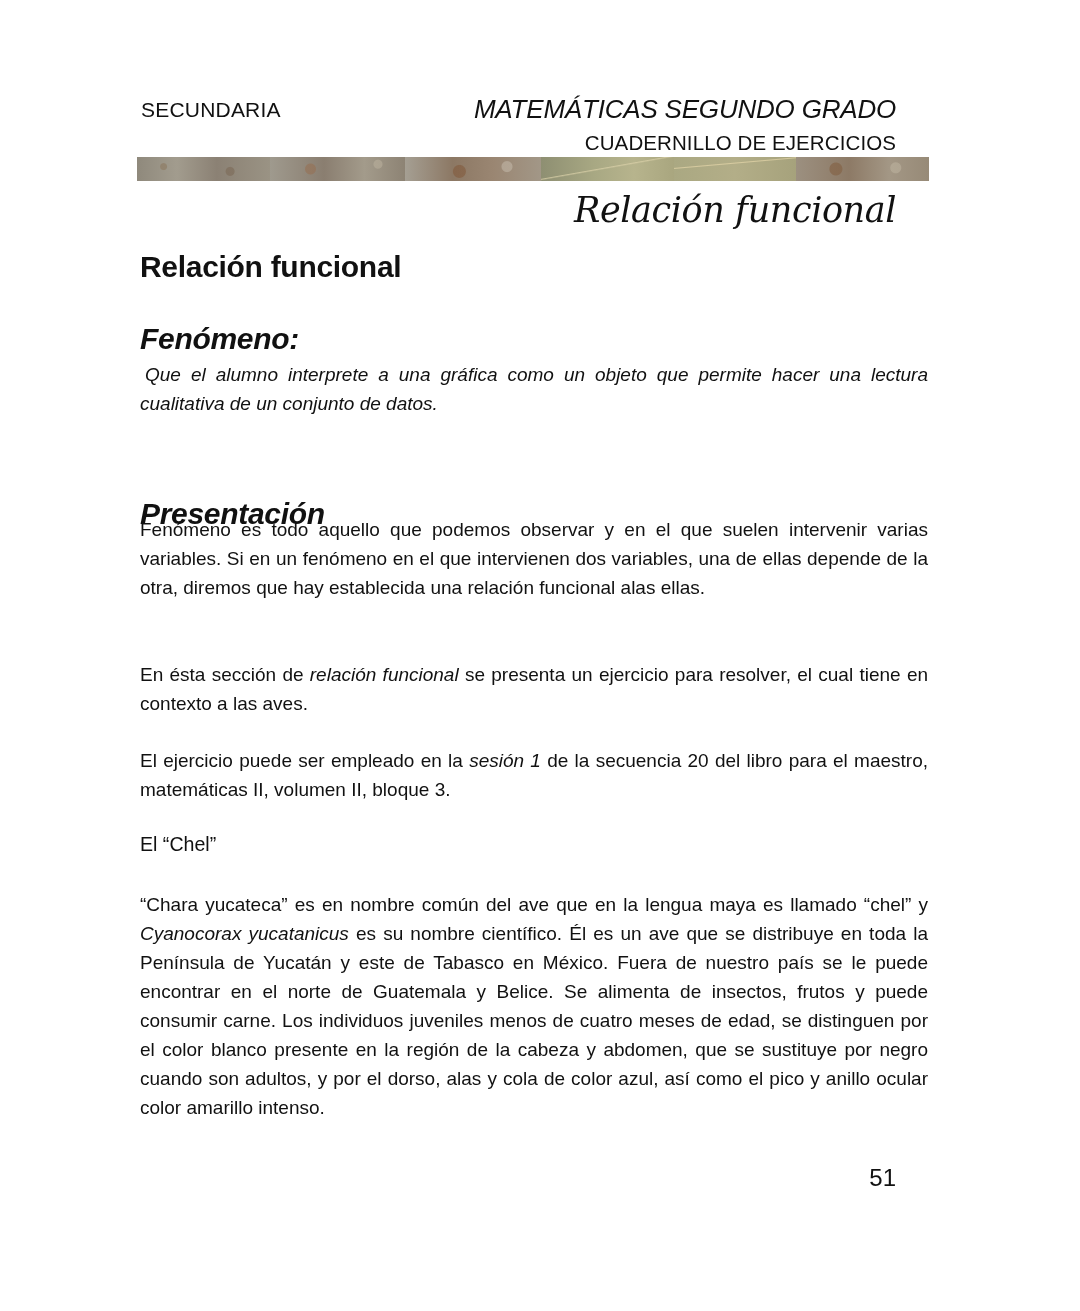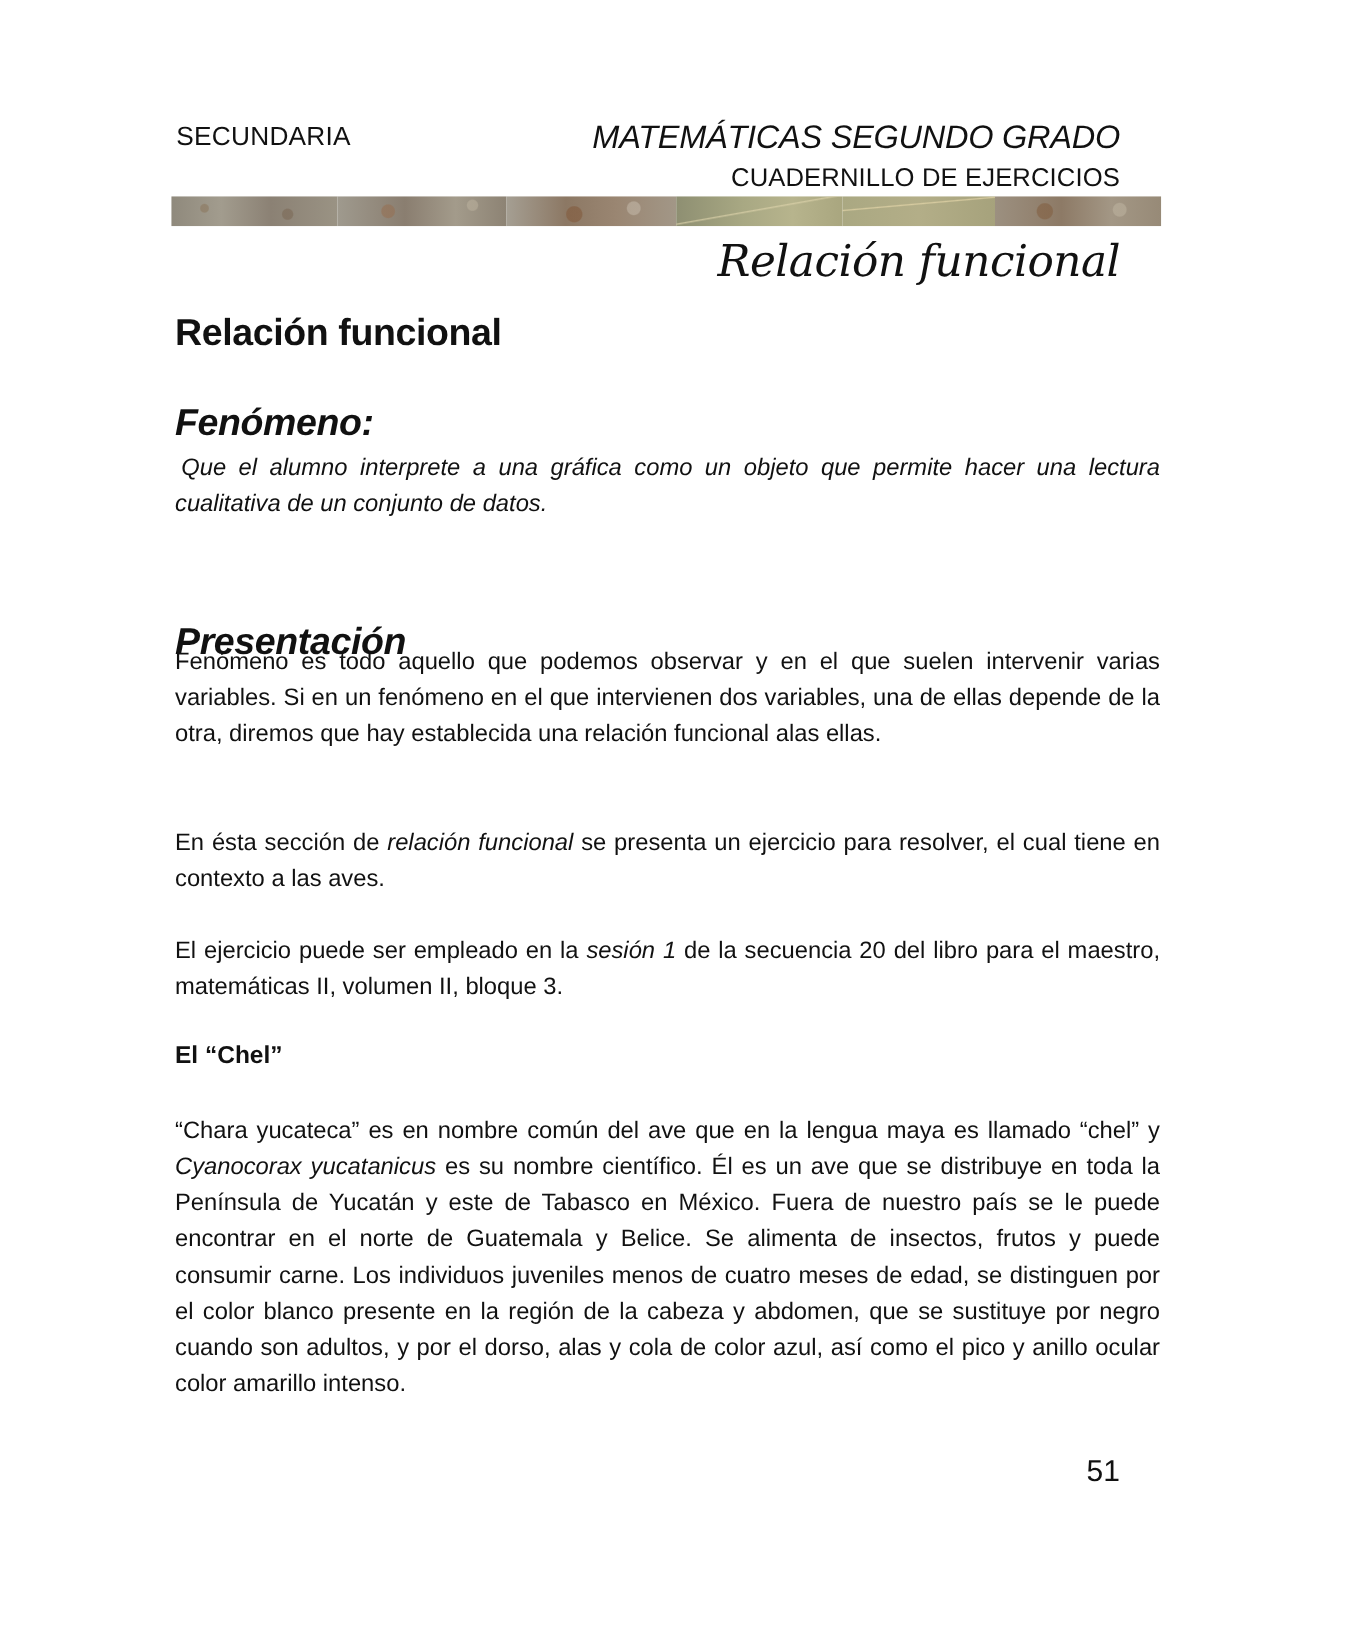--- a/index.html
+++ b/index.html
@@ -44,21 +44,21 @@
   .h2.proposito { top: 322px; }
   .h2.presentacion { top: 449px; margin-top: 48px; }
 
   .para { position: absolute; left: 140px; width: 788px; font-size: 19px; line-height: 29px; color: #111;
           text-align: justify; margin: 0; }
   .para.italic { font-style: italic; }
   .p-proposito { top: 360px; text-indent: 5px; }
   .p1 { top: 515px; }
   .p2 { top: 660px; }
   .p3 { top: 746px; }
-  .chel-title { position: absolute; left: 140px; top: 833px; font-size: 19.6px; font-weight: bold; color: #111; }
+  .chel-title { position: absolute; left: 140px; top: 833px; font-size: 19.6px; font-weight: normal; color: #111; }
   .p4 { top: 890px; }
 
   .page-num { position: absolute; right: 152px; top: 1164px; font-size: 24px; color: #111; }
 </style>
 </head>
 <body>
 
 <div class="page">
 
   <div class="hdr-left">SECUNDARIA</div>

